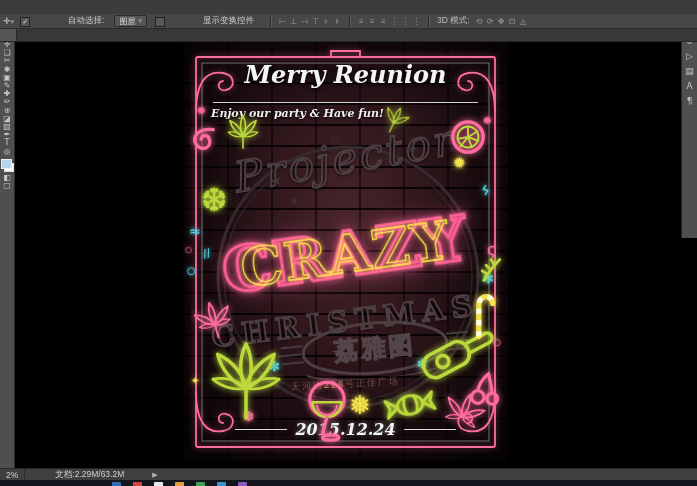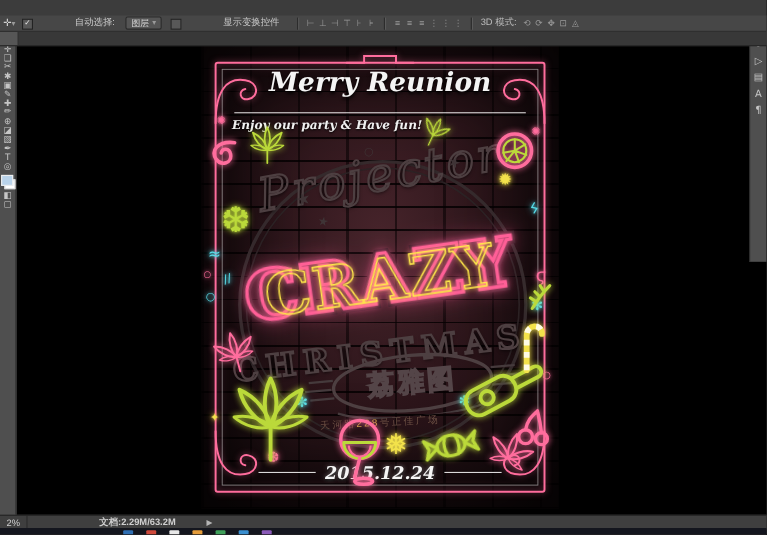--- a/index.html
+++ b/index.html
@@ -56,21 +56,21 @@
   
   .dock{position:absolute;right:0;top:28px;width:15px;height:204px;background:#4f4f4f;
         border-left:1px solid #2a2a2a;z-index:26;display:flex;flex-direction:column;align-items:center;padding-top:6px;}
   .dock-icon{font-size:9px;line-height:15px;color:#c6c6c6;font-family:"DejaVu Sans",sans-serif;}
 
   
   .statusbar{position:absolute;left:0;right:0;top:468px;height:12px;background:#3f3f3f;
              border-top:1px solid #262626;display:flex;align-items:center;z-index:30;
              font-size:8.5px;color:#cfcfcf;}
   .zoom-val{padding:0 6px;border-right:1px solid #2b2b2b;height:100%;display:flex;align-items:center;}
-  .doc-info{margin-left:65px;font-weight:bold;}
+  .doc-info{margin-left:30px;}
   .status-caret{margin-left:28px;font-size:7px;color:#b5b5b5;}
 
   
   .taskbar{position:absolute;left:0;right:0;bottom:0;height:6px;background:#14161e;z-index:31;
            display:flex;align-items:flex-end;padding-left:112px;gap:12px;}
   .tb-ic{width:9px;height:4px;border-radius:1px 1px 0 0;display:inline-block;}
 
   
   .poster{position:absolute;left:183px;top:42px;width:325px;height:420px;z-index:10;overflow:hidden;
     background:

